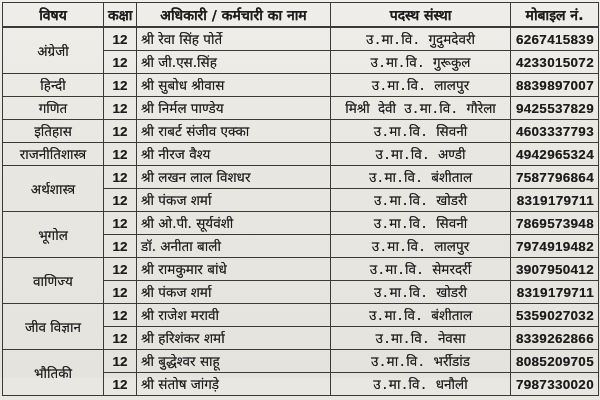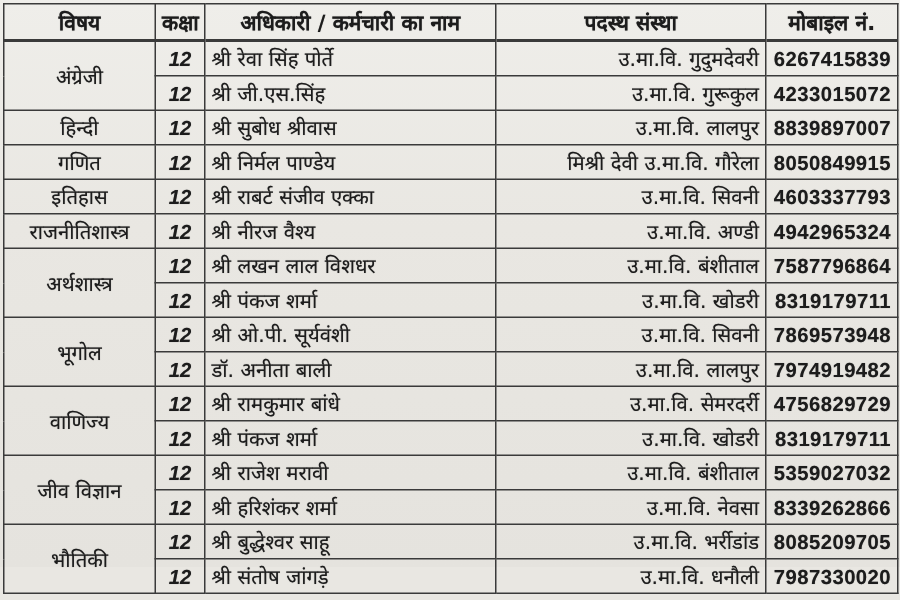--- a/index.html
+++ b/index.html
@@ -35,23 +35,23 @@
   }
   table.staff thead th {
     height: 23px;
     font-size: 14px;
     font-weight: bold;
     text-align: center;
     border-bottom: 2.6px solid #3a3a3a;
   }
   table.staff tbody td { height: 22px; font-size: 13.5px; }
   td.subject-cell  { text-align: center; font-size: 14px; }
-  td.class-cell    { text-align: center; font-weight: bold; font-size: 13px; font-family: "Liberation Sans", sans-serif; font-style: italic; }
+  td.class-cell    { text-align: center; font-weight: bold; font-size: 13px; font-family: "Liberation Sans", sans-serif; }
   td.name-cell     { text-align: left; padding-left: 6px; }
-  td.institution-cell { text-align: right; padding-left: 6px; }
+  td.institution-cell { text-align: center; padding-left: 6px; font-family: Liberation Mono, monospace; }
   td.mobile-cell   { text-align: right; font-weight: bold; font-size: 13px; letter-spacing: 0.3px; font-family: "Liberation Sans", sans-serif; }
 </style>
 </head>
 <body>
 
 <div class="page">
   <table class="staff">
     <colgroup>
       <col style="width:101px">
       <col style="width:33px">
@@ -87,21 +87,21 @@
           <td class="class-cell">12</td>
           <td class="name-cell">श्री सुबोध श्रीवास</td>
           <td class="institution-cell">उ.मा.वि. लालपुर</td>
           <td class="mobile-cell">8839897007</td>
         </tr>
         <tr>
           <td class="subject-cell" rowspan="1">गणित</td>
           <td class="class-cell">12</td>
           <td class="name-cell">श्री निर्मल पाण्डेय</td>
           <td class="institution-cell">मिश्री देवी उ.मा.वि. गौरेला</td>
-          <td class="mobile-cell">8050849915</td>
+          <td class="mobile-cell">9425537829</td>
         </tr>
         <tr>
           <td class="subject-cell" rowspan="1">इतिहास</td>
           <td class="class-cell">12</td>
           <td class="name-cell">श्री राबर्ट संजीव एक्का</td>
           <td class="institution-cell">उ.मा.वि. सिवनी</td>
           <td class="mobile-cell">4603337793</td>
         </tr>
         <tr>
           <td class="subject-cell" rowspan="1">राजनीतिशास्त्र</td>
@@ -134,21 +134,21 @@
           <td class="class-cell">12</td>
           <td class="name-cell">डॉ. अनीता बाली</td>
           <td class="institution-cell">उ.मा.वि. लालपुर</td>
           <td class="mobile-cell">7974919482</td>
         </tr>
         <tr>
           <td class="subject-cell" rowspan="2">वाणिज्य</td>
           <td class="class-cell">12</td>
           <td class="name-cell">श्री रामकुमार बांधे</td>
           <td class="institution-cell">उ.मा.वि. सेमरदर्री</td>
-          <td class="mobile-cell">4756829729</td>
+          <td class="mobile-cell">3907950412</td>
         </tr>
         <tr>
           <td class="class-cell">12</td>
           <td class="name-cell">श्री पंकज शर्मा</td>
           <td class="institution-cell">उ.मा.वि. खोडरी</td>
           <td class="mobile-cell">8319179711</td>
         </tr>
         <tr>
           <td class="subject-cell" rowspan="2">जीव विज्ञान</td>
           <td class="class-cell">12</td>

